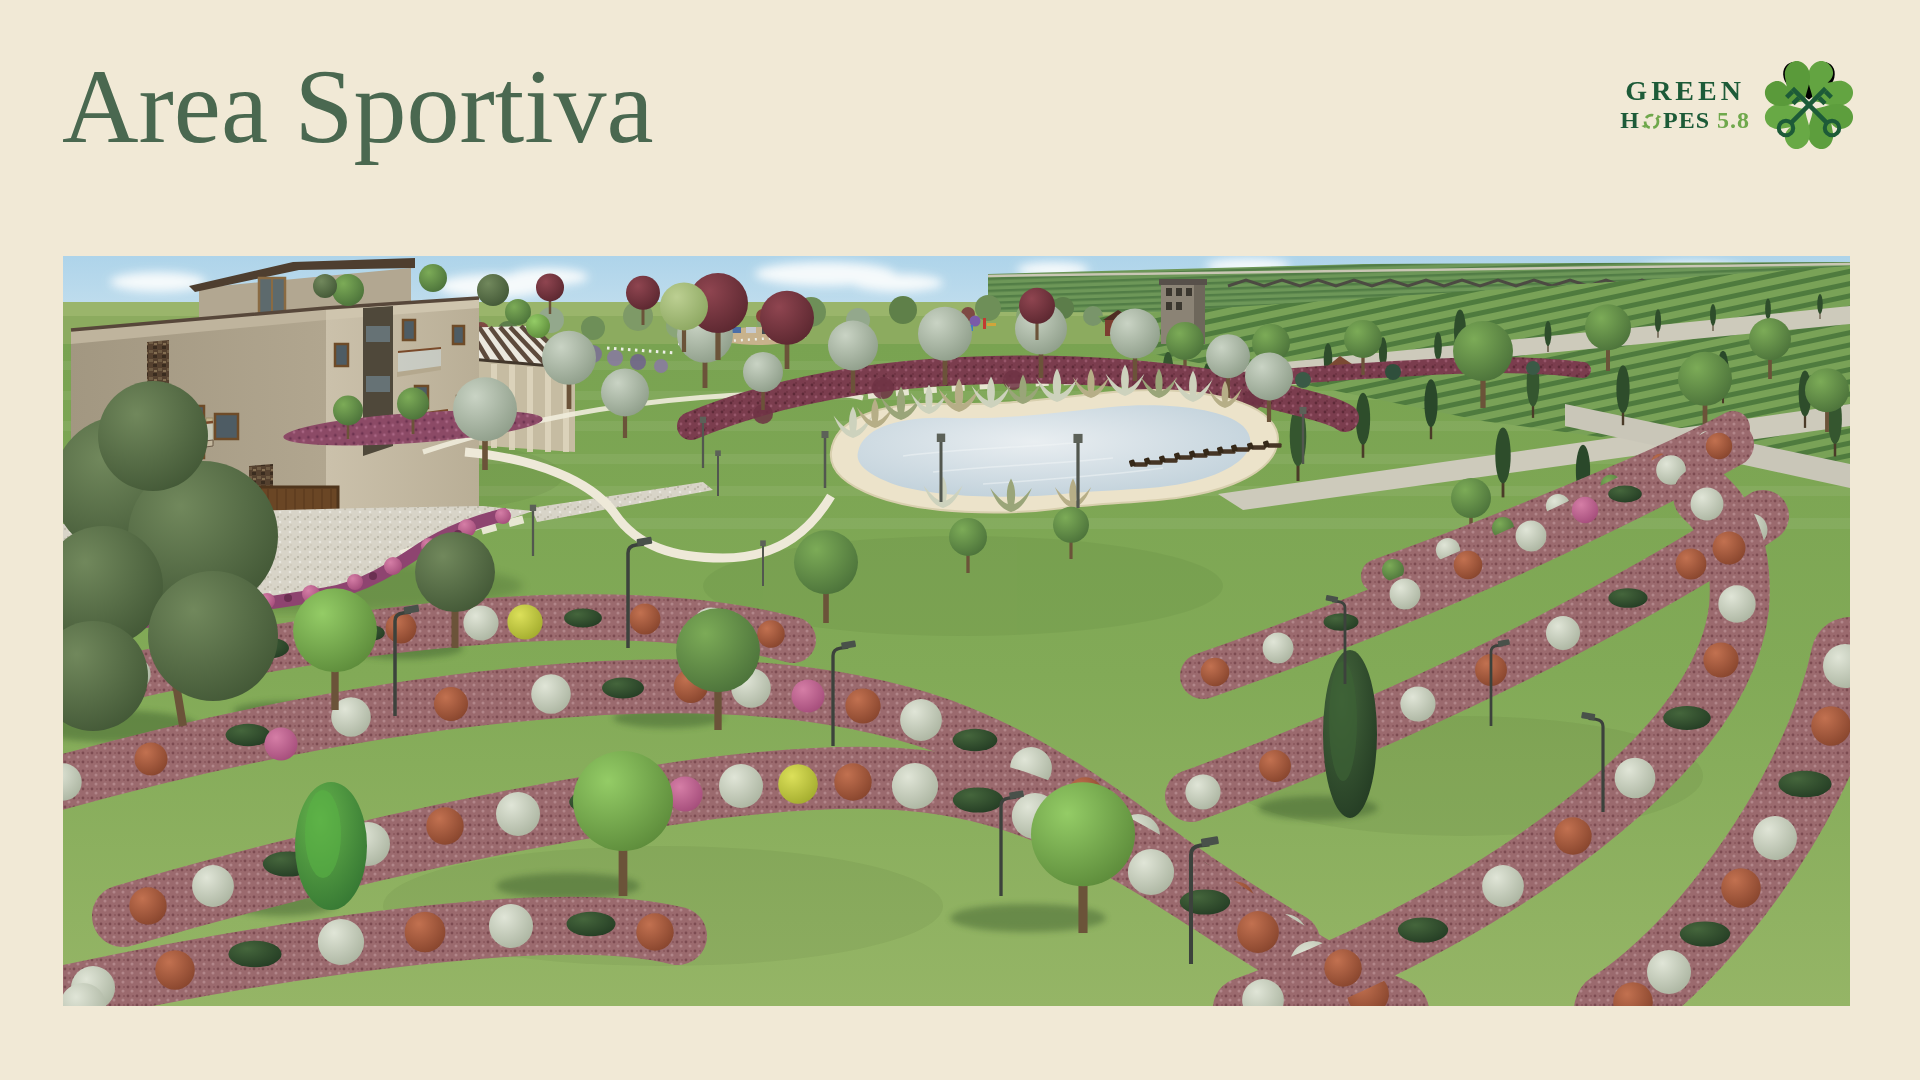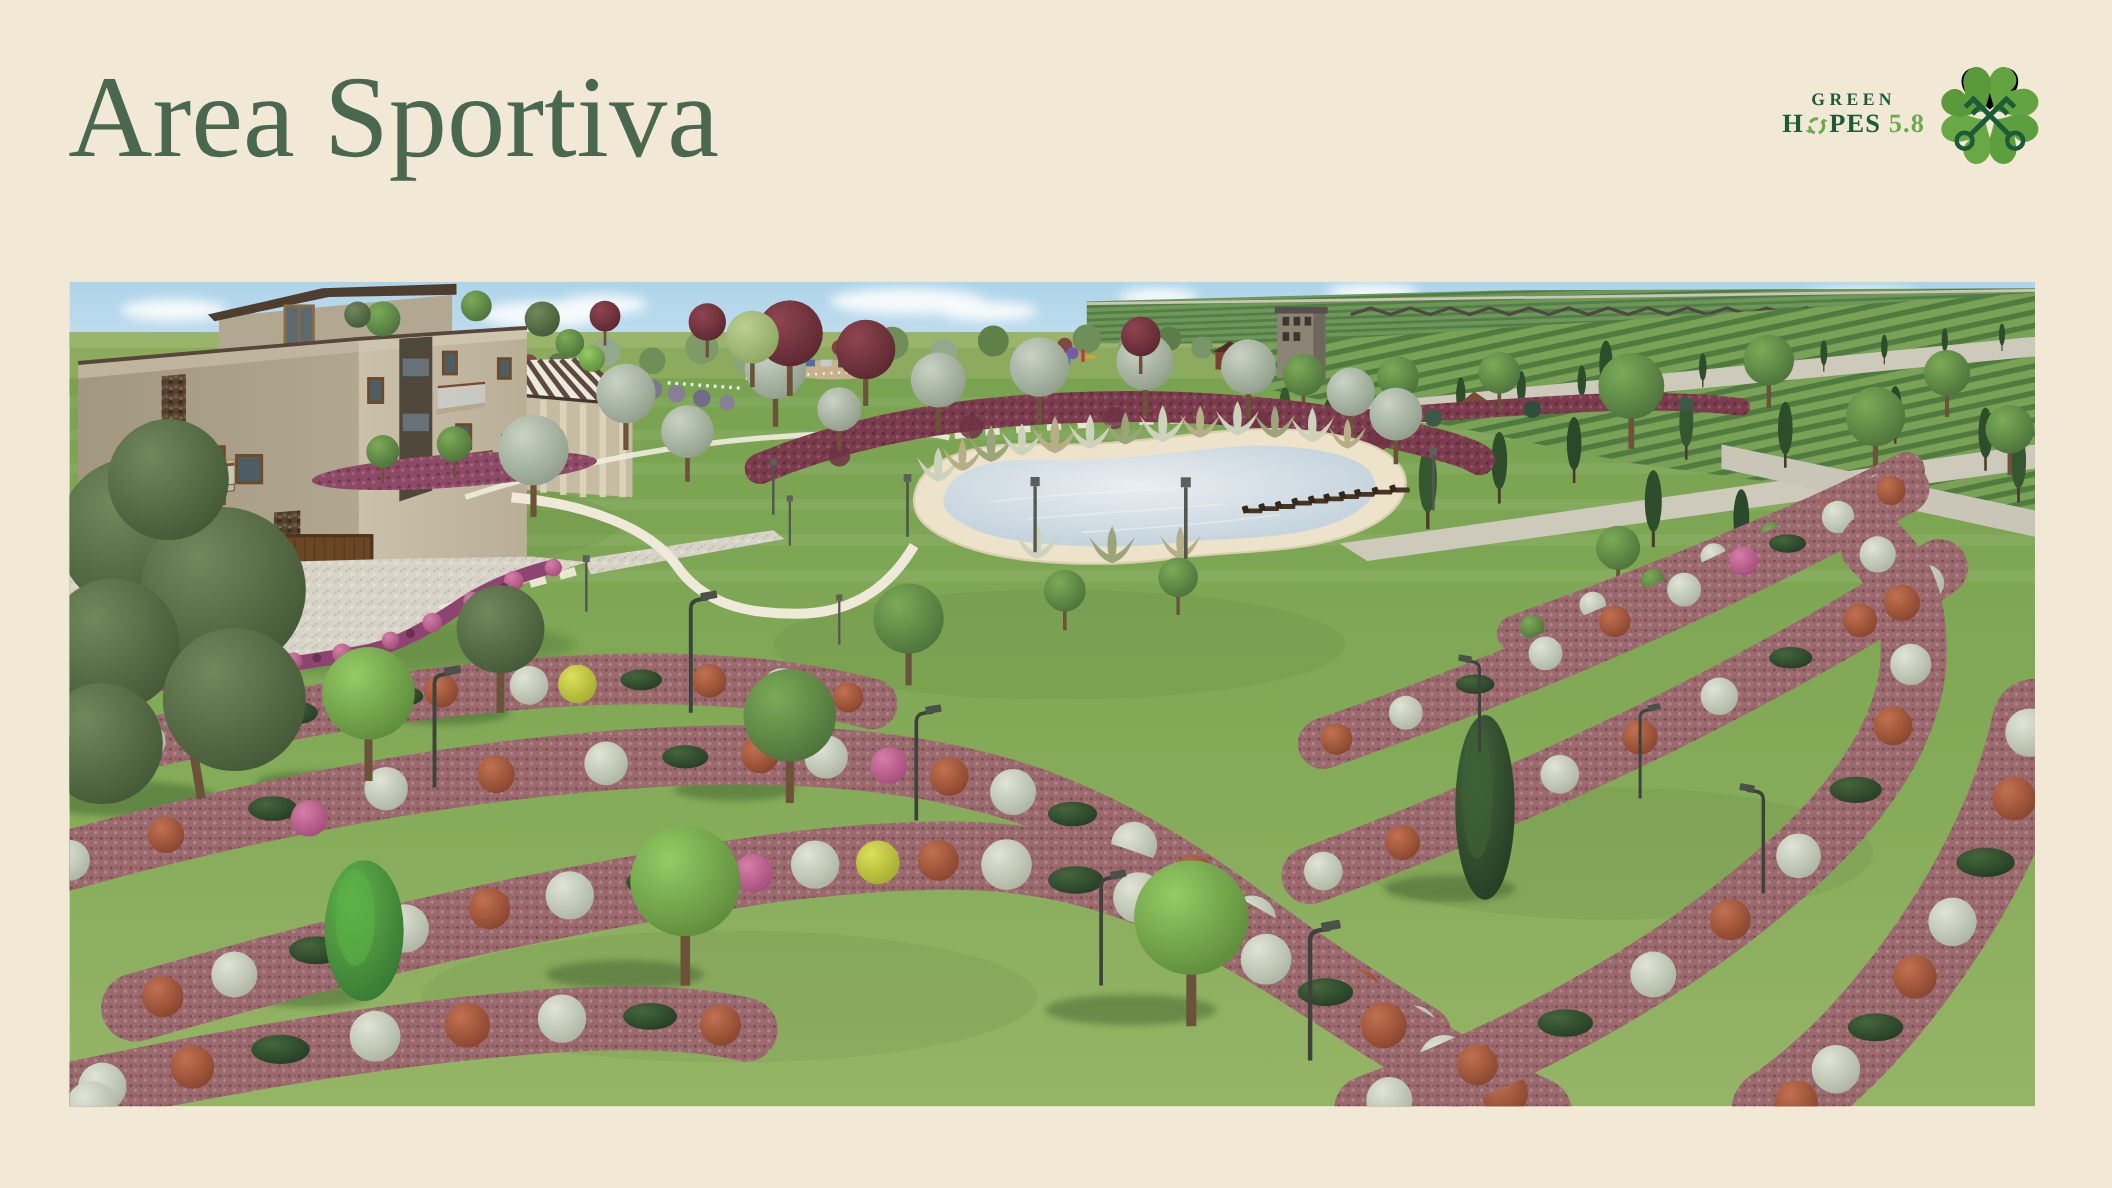--- a/index.html
+++ b/index.html
@@ -2,21 +2,21 @@
 <html style="--background: #f1e9d6; --title-color: #4a6850; --logo-dark-green: #1d5b38; --logo-light-green: #6fa84c;"><head>
 <meta charset="utf-8">
 <style>
   html,body{margin:0;padding:0;}
   body{width:1920px;height:1080px;background:var(--background,#f1e9d6);font-family:"Liberation Serif",serif;overflow:hidden;}
   .slide{position:relative;width:1920px;height:800px;background:var(--background,#f1e9d6);}
   .title{position:absolute;left:62px;top:54px;margin:0;font-size:106px;line-height:1;font-weight:400;
          color:var(--title-color,#4a6850);letter-spacing:0px;font-family:"Liberation Serif",serif;}
   .logo{position:absolute;top:58px;right:64px;display:flex;align-items:center;gap:12px;}
   .logo-text{text-align:center;color:var(--logo-dark-green,#1d5b38);font-weight:700;line-height:1.15;}
-  .logo-line1{font-size:16px;letter-spacing:4px;}
+  .logo-line1{font-size:28px;letter-spacing:4px;}
   .logo-line2{font-size:24px;letter-spacing:1px;display:flex;align-items:center;justify-content:center;}
   .logo-version{color:var(--logo-light-green,#6fa84c);margin-left:7px;}
   .recycle-o{display:inline-block;width:21px;height:21px;margin:0 1px;}
   .clover{width:94px;height:94px;}
   .render{position:absolute;left:63px;top:256px;width:1787px;height:750px;overflow:hidden;}
   .render svg{display:block;width:1787px;height:750px;}
 </style>
 </head>
 <body>
 

